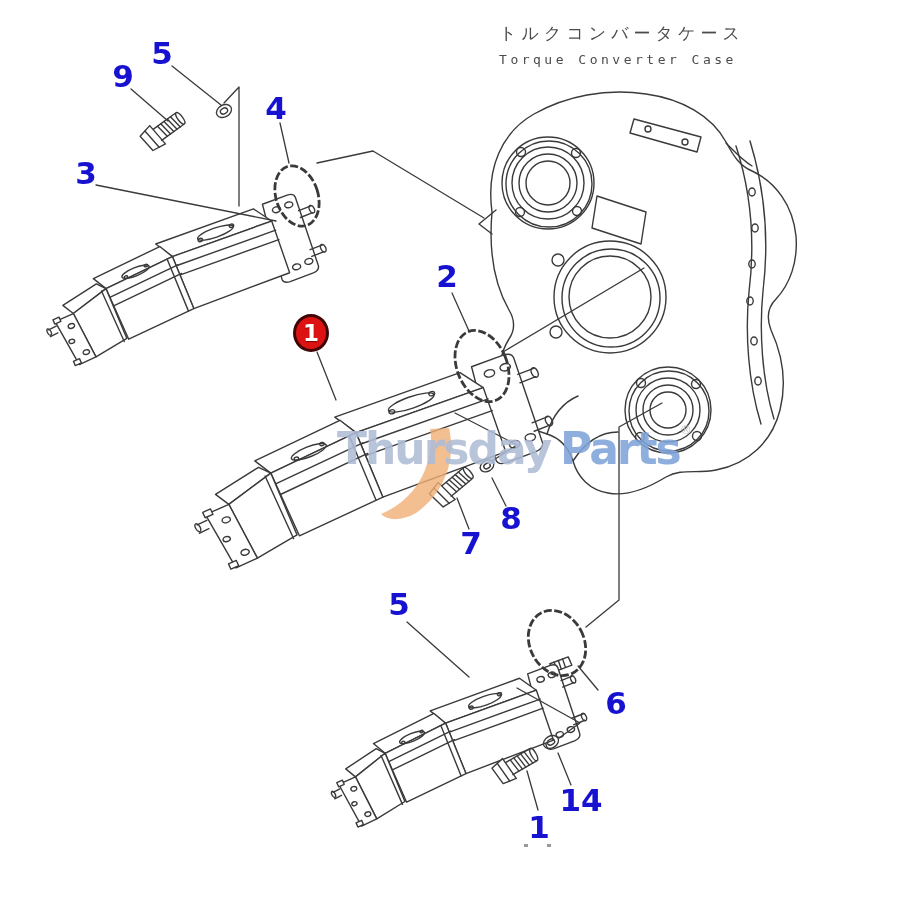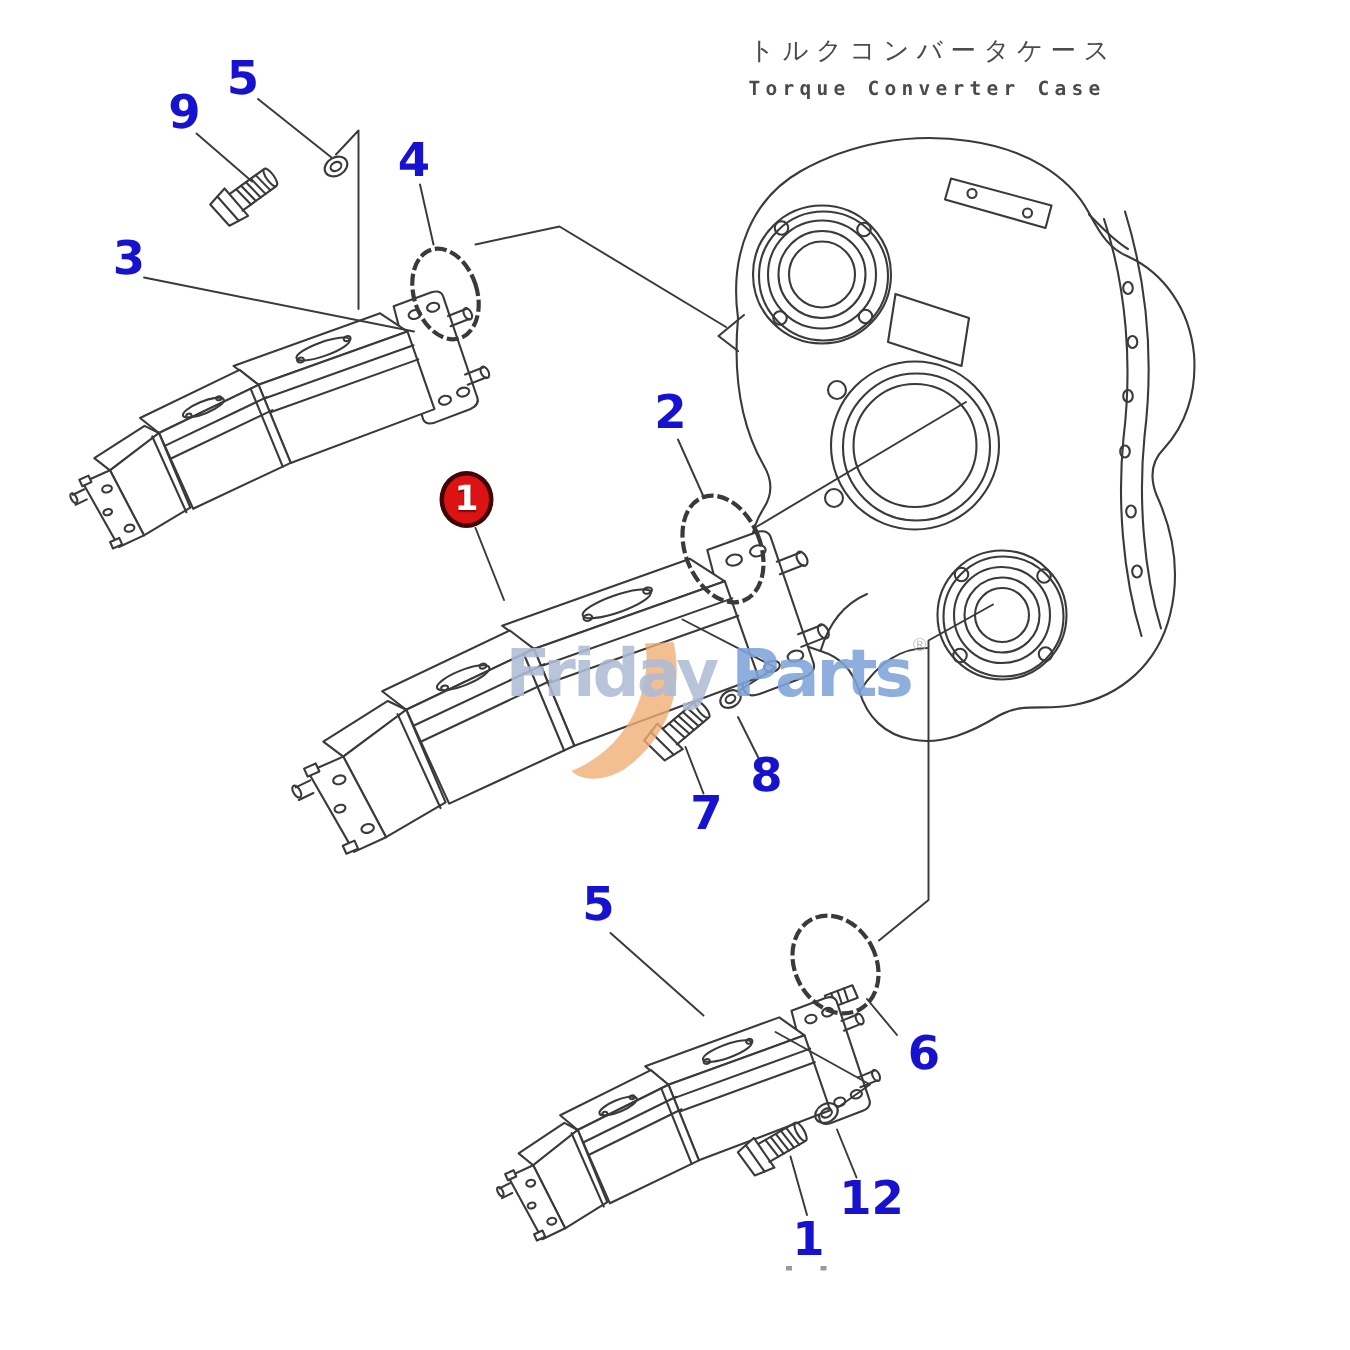--- a/index.html
+++ b/index.html
@@ -13,21 +13,21 @@
   svg{position:absolute;left:0;top:0;}
   svg *{vector-effect:non-scaling-stroke;}
   .ln{fill:none;stroke:var(--line);stroke-width:1.4;stroke-linecap:round;stroke-linejoin:round;}
   .f{fill:#ffffff;stroke:var(--line);stroke-width:1.4;stroke-linejoin:round;}
   .oring{fill:none;stroke:var(--line);stroke-width:2.8;stroke-dasharray:8 2.5;}
   .leader{fill:none;stroke:var(--line);stroke-width:1.3;stroke-linecap:round;stroke-linejoin:round;}
   .swoosh{fill:var(--wm-swoosh);opacity:.8;stroke:none;}
   .title-ja{position:absolute;left:622px;top:22px;transform:translateX(-50%);
     font-size:17px;letter-spacing:5px;color:var(--title-text);white-space:nowrap;}
   .title-en{position:absolute;left:618px;top:52px;transform:translateX(-50%);
-    font-family:"DejaVu Sans Mono","Liberation Mono",monospace;font-weight:700;
+    font-family:"DejaVu Sans Mono","Liberation Mono",monospace;font-weight:400;
     font-size:13px;letter-spacing:3.5px;color:var(--title-text);white-space:nowrap;}
   .callout{position:absolute;transform:translate(-50%,-50%);color:var(--callout);
     font-size:31px;font-weight:bold;line-height:1;user-select:none;cursor:pointer;}
   .callout.badge{width:30px;height:32px;background:var(--badge-fill);
     border:3.5px solid var(--badge-ring);border-radius:50%;color:var(--badge-text);
     font-size:23px;display:flex;align-items:center;justify-content:center;
     text-shadow:0 1px 1px rgba(60,0,0,.6);}
   .watermark{position:absolute;left:337px;top:424px;opacity:.88;white-space:nowrap;
     font-weight:bold;font-size:44px;letter-spacing:-2px;line-height:1;pointer-events:none;}
   .wm1{color:var(--wm-gray);} .wm2{color:var(--wm-blue);margin-left:10px;text-align:center;}
@@ -190,30 +190,30 @@
     <g>
       <rect x="524" y="844" width="4" height="3" fill="#9a9a9a"></rect>
       <rect x="547" y="844" width="4" height="3" fill="#9a9a9a"></rect>
     </g>
   </svg>
 
   <div class="title-ja">トルクコンバータケース</div>
   <div class="title-en">Torque Converter Case</div>
 
   <div class="watermark">
-    <span class="wm1">Friday</span><span class="wm2">Parts</span><span class="wmr">®</span>
+    <span class="wm1">Thursday</span><span class="wm2">Parts</span><span class="wmr">®</span>
   </div>
 
   <div>
       <div class="callout badge" style="left: 311px; top: 333px;">1</div>
       <div class="callout" style="left: 447px; top: 276px;">2</div>
       <div class="callout" style="left: 86px; top: 173px;">3</div>
       <div class="callout" style="left: 276px; top: 108px;">4</div>
       <div class="callout" style="left: 399px; top: 604px;">5</div>
       <div class="callout" style="left: 616px; top: 703px;">6</div>
       <div class="callout" style="left: 471px; top: 543px;">7</div>
       <div class="callout" style="left: 511px; top: 518px;">8</div>
       <div class="callout" style="left: 123px; top: 76px;">9</div>
       <div class="callout" style="left: 162px; top: 53px;">5</div>
       <div class="callout" style="left: 539px; top: 827px;">1</div>
-      <div class="callout" style="left: 581px; top: 800px;">12</div>
+      <div class="callout" style="left: 581px; top: 800px;">14</div>
     </div>
 </div>
 
 </body></html>

